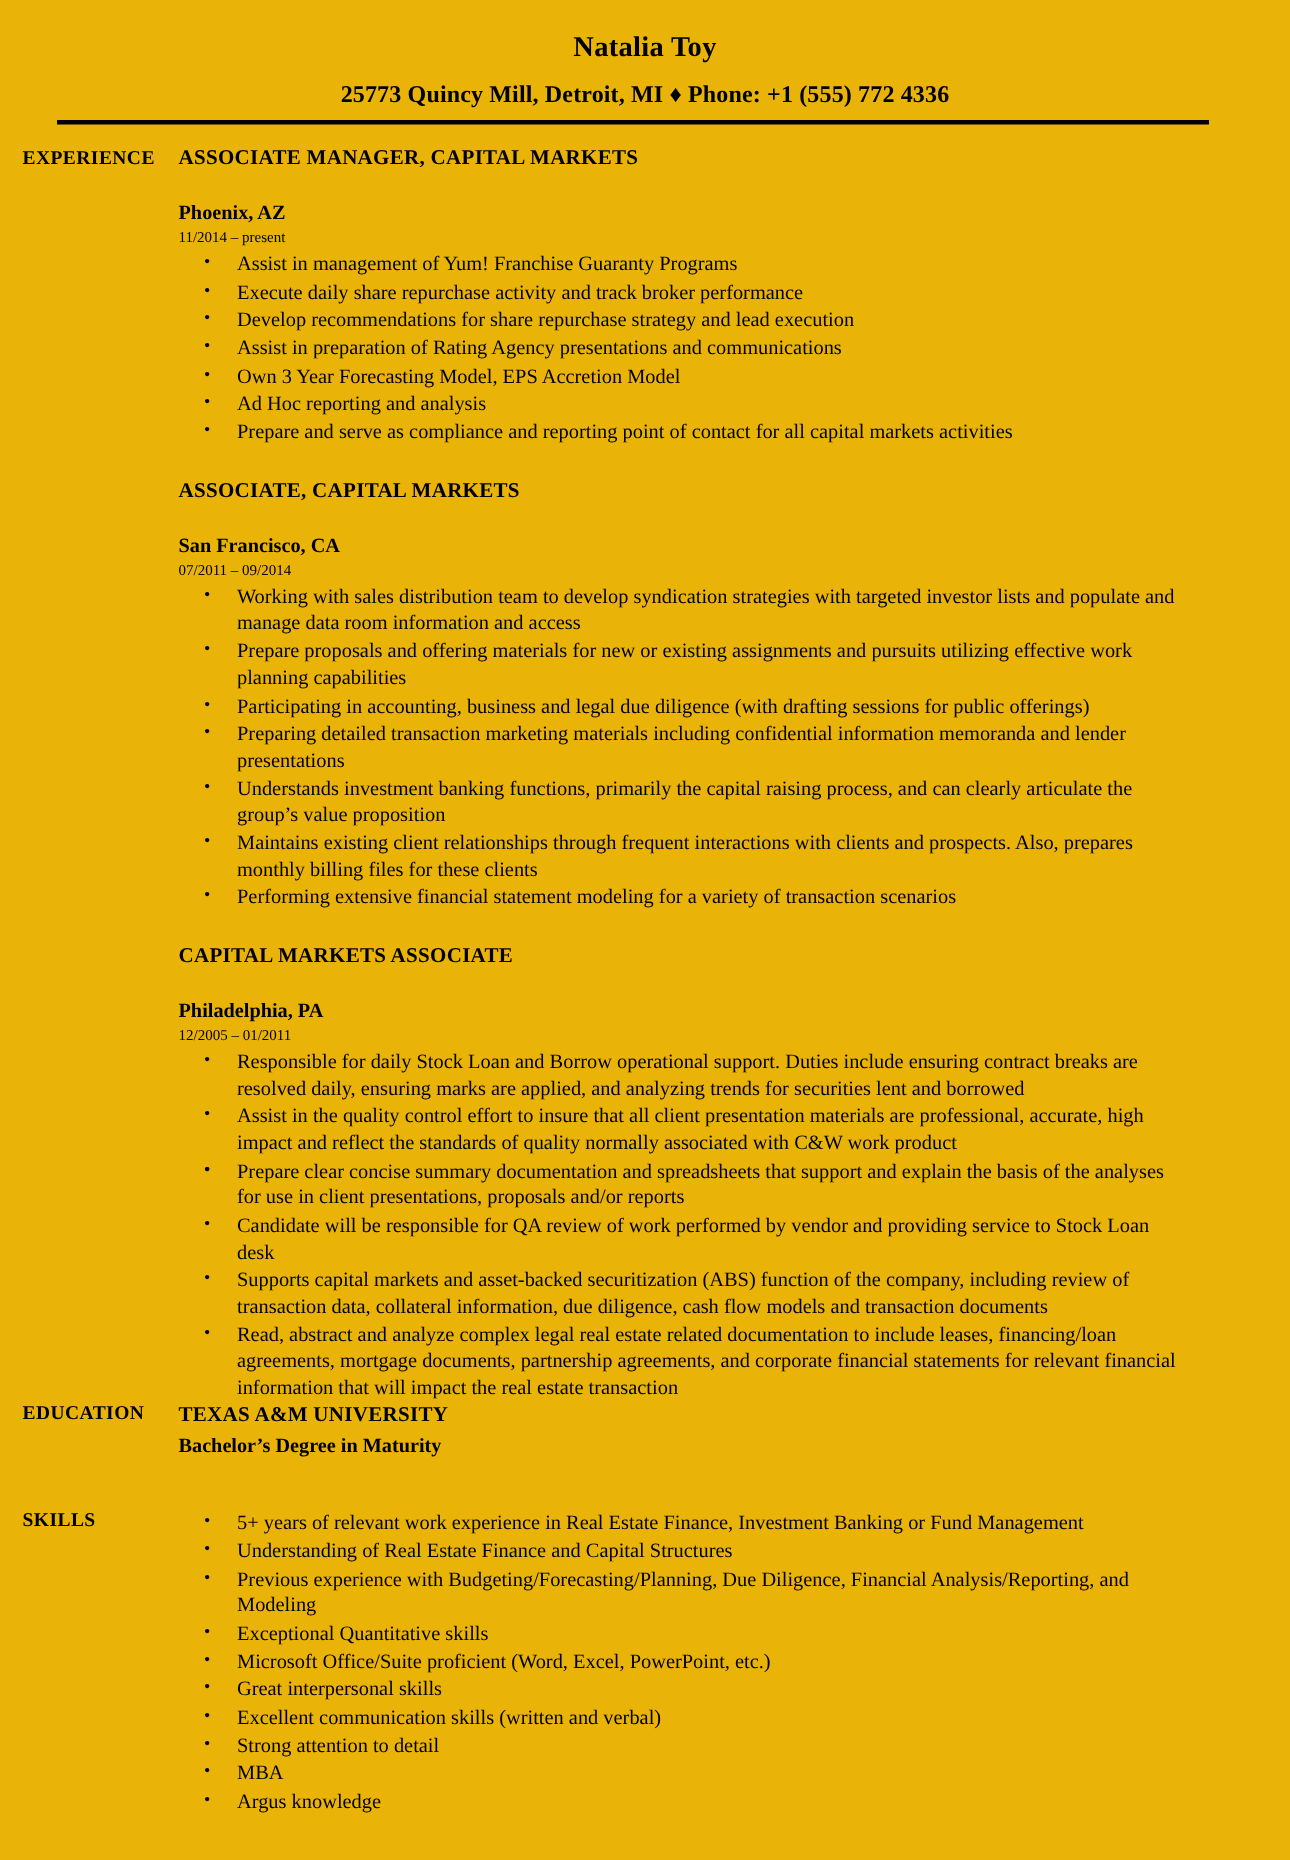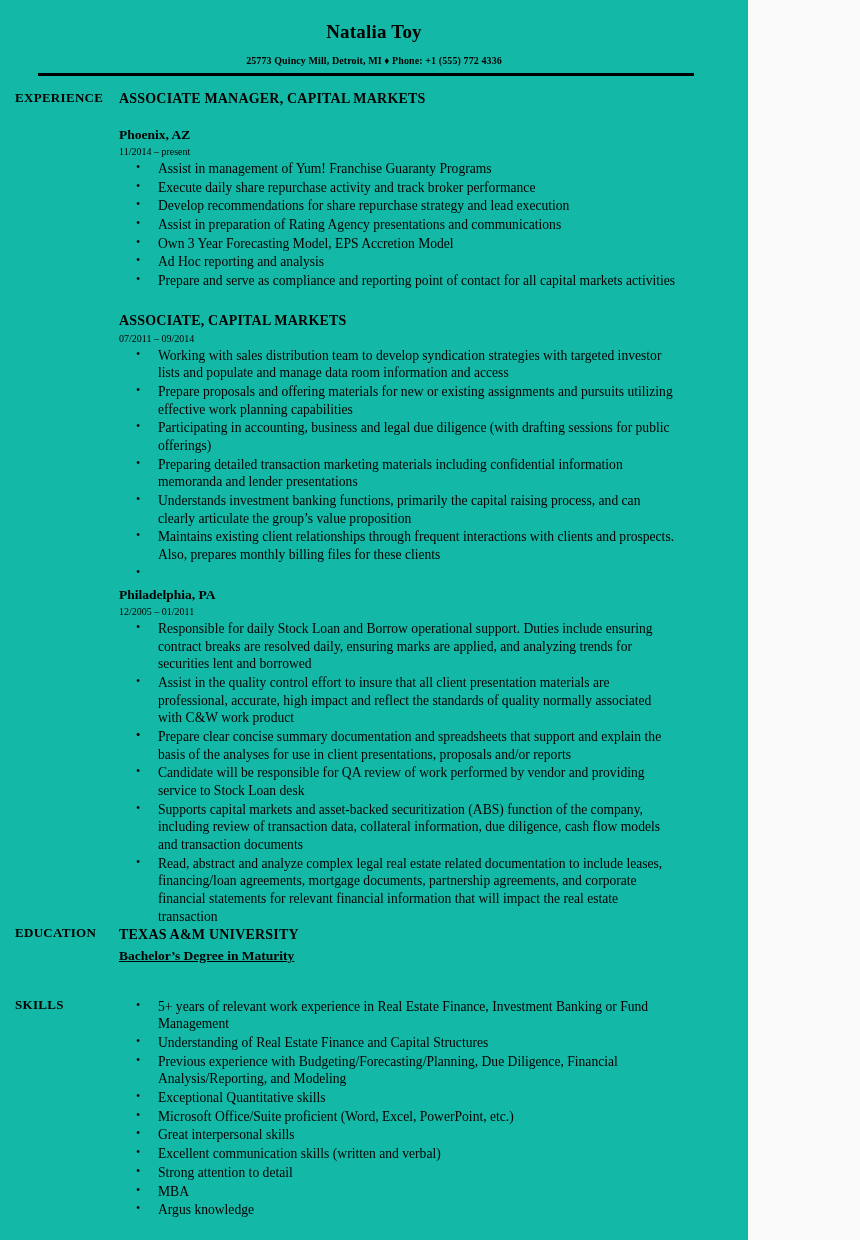--- a/index.html
+++ b/index.html
@@ -9,38 +9,38 @@
   body {
     width: 860px;
     height: 1240px;
     background: #fafafa;
     font-family: "Liberation Serif", "DejaVu Serif", serif;
     color: #000;
     overflow: hidden;
   }
   .page {
     position: relative;
-    width: 748px;
+    width: 860px;
     height: 1240px;
-    background: #14b8a6;
+    background: #eab308;
   }
 
   
   .hdr {
     padding-top: 22px;
     text-align: center;
   }
   .hdr-name {
     font-size: 19px;
     font-weight: bold;
     letter-spacing: 0.2px;
     line-height: 1.1;
   }
   .hdr-contact {
-    font-size: 10px;
+    font-size: 16px;
     font-weight: bold;
     margin-top: 12px;
     letter-spacing: 0.1px;
   }
   .hdr-rule {
     margin: 7px 0 0 0;
     height: 3px;
     background: #000;
     margin-left: 38px;
     margin-right: 54px;
@@ -121,21 +121,20 @@
     font-size: 14px;
     font-weight: bold;
     letter-spacing: 0.2px;
     line-height: 1.4;
   }
   .edu-degree {
     font-size: 13.5px;
     font-weight: bold;
     line-height: 1.4;
     margin-top: 2px;
-    text-decoration: underline;
   }
 
   
   #skills-section ul.bullets { margin-top: 0; }
 </style>
 </head>
 <body>
 
 <div class="page">
 
@@ -159,33 +158,35 @@
           <li><span class="bullet-dot">•</span><span>Develop recommendations for share repurchase strategy and lead execution</span></li>
           <li><span class="bullet-dot">•</span><span>Assist in preparation of Rating Agency presentations and communications</span></li>
           <li><span class="bullet-dot">•</span><span>Own 3 Year Forecasting Model, EPS Accretion Model</span></li>
           <li><span class="bullet-dot">•</span><span>Ad Hoc reporting and analysis</span></li>
           <li><span class="bullet-dot">•</span><span>Prepare and serve as compliance and reporting point of contact for all capital markets activities</span></li>
         </ul>
       </div>
 
       <div class="job">
         <div class="job-title">ASSOCIATE, CAPITAL MARKETS</div>
+        <div class="job-location">San Francisco, CA</div>
         <div class="job-dates">07/2011 – 09/2014</div>
         <ul class="bullets">
           <li><span class="bullet-dot">•</span><span>Working with sales distribution team to develop syndication strategies with targeted investor lists and populate and manage data room information and access</span></li>
           <li><span class="bullet-dot">•</span><span>Prepare proposals and offering materials for new or existing assignments and pursuits utilizing effective work planning capabilities</span></li>
           <li><span class="bullet-dot">•</span><span>Participating in accounting, business and legal due diligence (with drafting sessions for public offerings)</span></li>
           <li><span class="bullet-dot">•</span><span>Preparing detailed transaction marketing materials including confidential information memoranda and lender presentations</span></li>
           <li><span class="bullet-dot">•</span><span>Understands investment banking functions, primarily the capital raising process, and can clearly articulate the group’s value proposition</span></li>
           <li><span class="bullet-dot">•</span><span>Maintains existing client relationships through frequent interactions with clients and prospects. Also, prepares monthly billing files for these clients</span></li>
-          <li><span class="bullet-dot">•</span></li>
+          <li><span class="bullet-dot">•</span><span>Performing extensive financial statement modeling for a variety of transaction scenarios</span></li>
         </ul>
       </div>
 
       <div class="job">
+        <div class="job-title">CAPITAL MARKETS ASSOCIATE</div>
         <div class="job-location">Philadelphia, PA</div>
         <div class="job-dates">12/2005 – 01/2011</div>
         <ul class="bullets">
           <li><span class="bullet-dot">•</span><span>Responsible for daily Stock Loan and Borrow operational support. Duties include ensuring contract breaks are resolved daily, ensuring marks are applied, and analyzing trends for securities lent and borrowed</span></li>
           <li><span class="bullet-dot">•</span><span>Assist in the quality control effort to insure that all client presentation materials are professional, accurate, high impact and reflect the standards of quality normally associated with C&amp;W work product</span></li>
           <li><span class="bullet-dot">•</span></li>
           <li><span class="bullet-dot">•</span><span>Prepare clear concise summary documentation and spreadsheets that support and explain the basis of the analyses for use in client presentations, proposals and/or reports</span></li>
           <li><span class="bullet-dot">•</span><span>Candidate will be responsible for QA review of work performed by vendor and providing service to Stock Loan desk</span></li>
           <li><span class="bullet-dot">•</span><span>Supports capital markets and asset-backed securitization (ABS) function of the company, including review of transaction data, collateral information, due diligence, cash flow models and transaction documents</span></li>
           <li><span class="bullet-dot">•</span><span>Read, abstract and analyze complex legal real estate related documentation to include leases, financing/loan agreements, mortgage documents, partnership agreements, and corporate financial statements for relevant financial information that will impact the real estate transaction</span></li>

